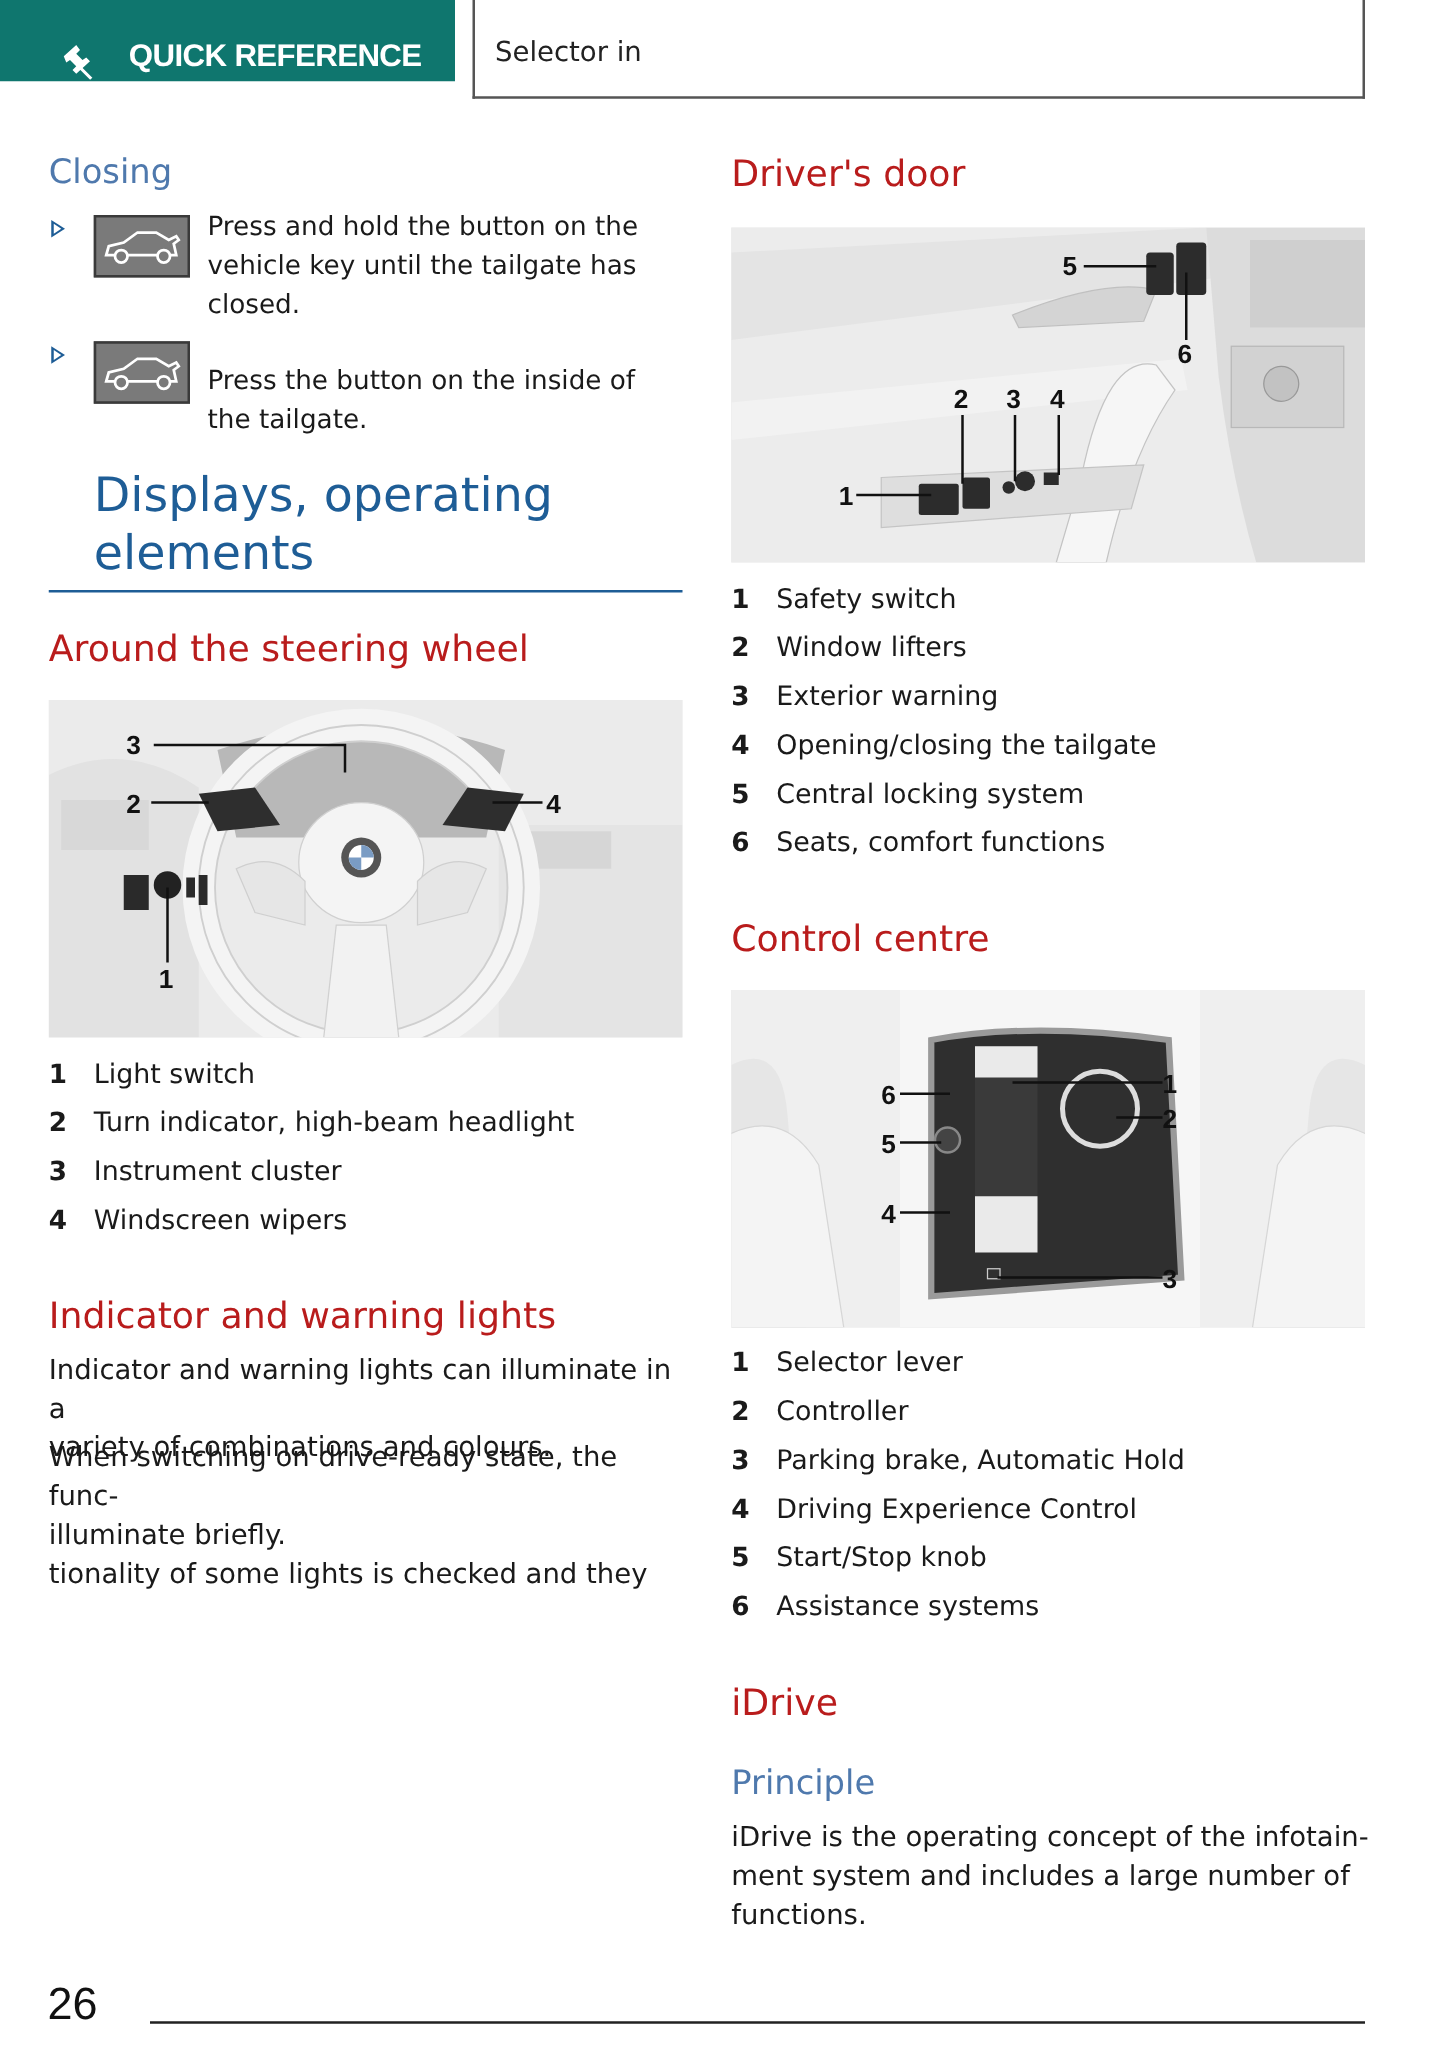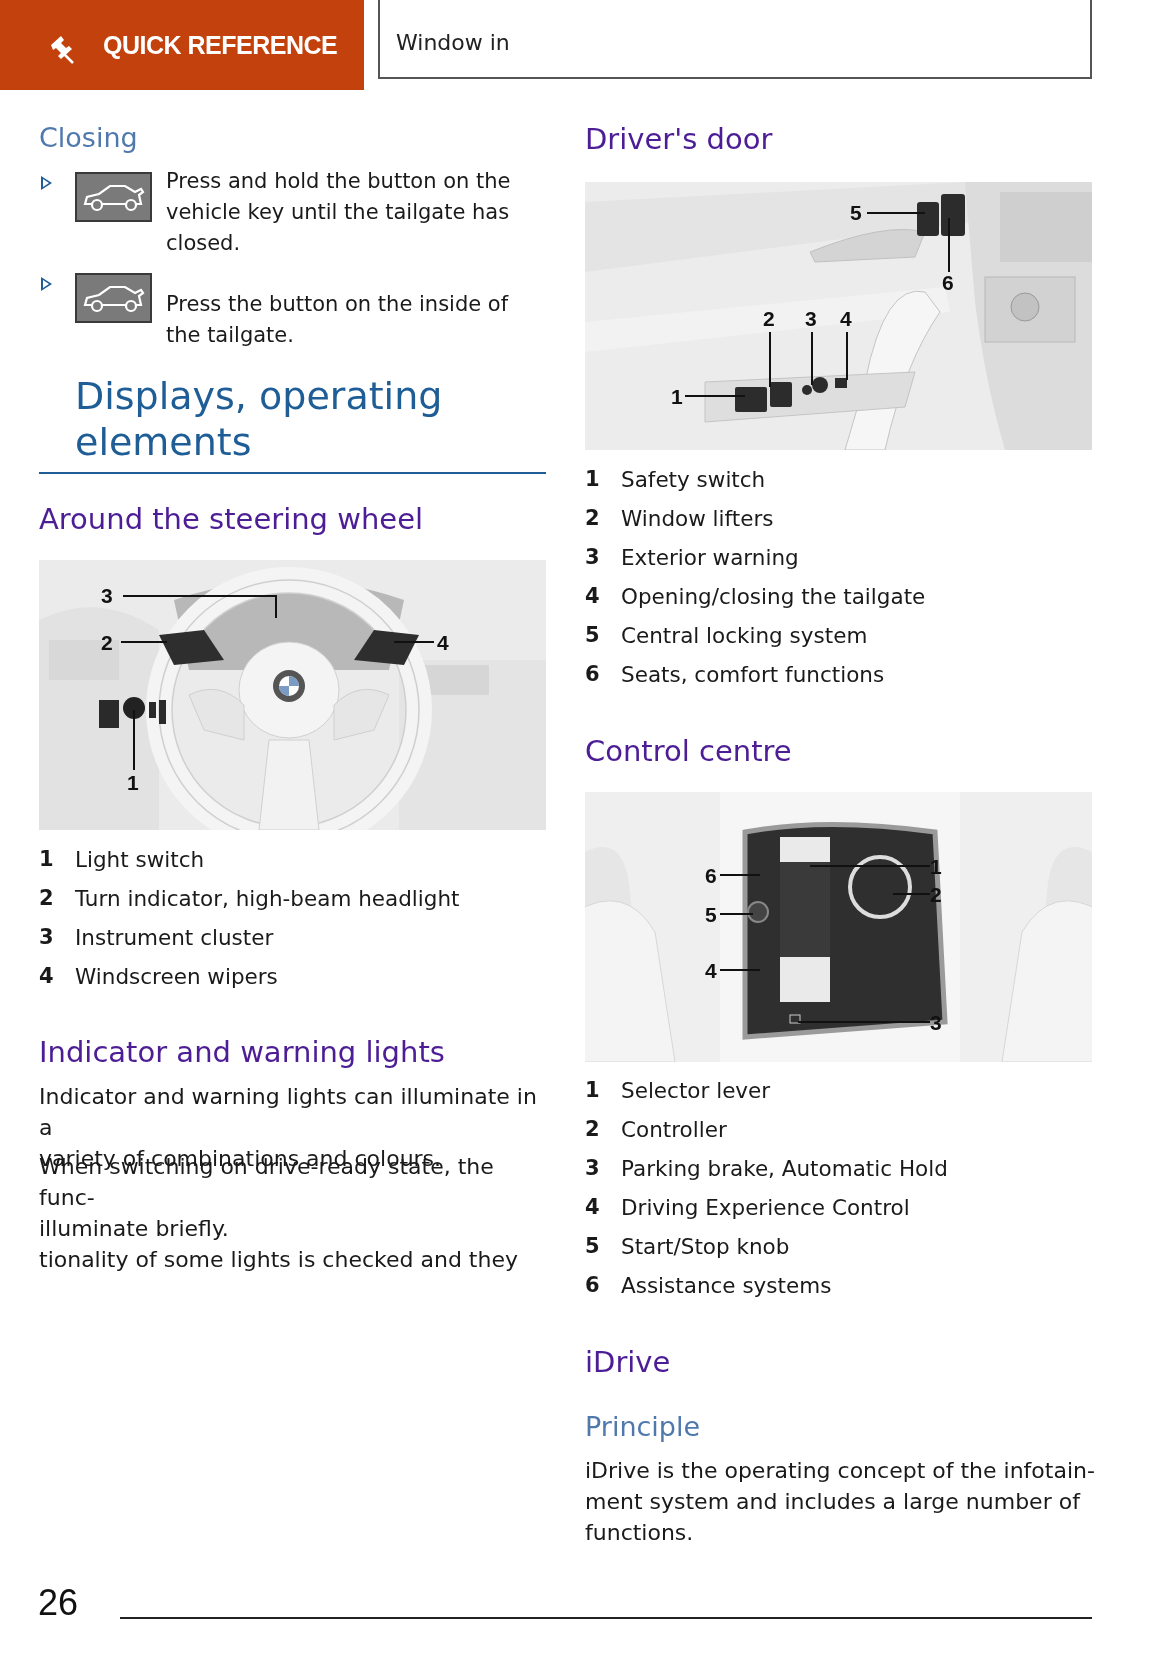--- a/index.html
+++ b/index.html
@@ -1,27 +1,27 @@
 <!DOCTYPE html>
 <html><head>
 <meta charset="utf-8">
 <style>
   * { box-sizing: border-box; margin: 0; padding: 0; }
   html, body { width: 1165px; height: 1653px; background: #ffffff; overflow: hidden; }
   body { position: relative; font-family: "DejaVu Sans", sans-serif; color: #1a1a1a; }
 
-  .hdr-black { position: absolute; left: 0; top: 0; width: 364px; height: 90px; background: #c2410c; }
+  .hdr-black { position: absolute; left: 0; top: 0; width: 364px; height: 65px; background: #0f766e; }
   .hdr-pin { position: absolute; left: 46px; top: 32px; width: 32px; height: 32px; }
   .hdr-title { position: absolute; left: 103px; top: 31px; color: #fff; font-family: "Liberation Sans", sans-serif;
                font-weight: bold; font-size: 25px; letter-spacing: -0.5px; }
   .hdr-box { position: absolute; left: 378px; top: -2px; width: 714px; height: 81px; border: 2px solid #555; border-top: none; background:#fff; }
   .hdr-chapter { position: absolute; left: 16px; top: 32px; font-family: "DejaVu Sans", sans-serif; font-size: 22px; color: #222; }
 
   .h-sub { position: absolute; font-family: "DejaVu Sans", sans-serif; color: #4f79ad; font-size: 27px; }
-  .h-sect { position: absolute; font-family: "DejaVu Sans", sans-serif; color: #4c1d95; font-size: 29px; font-weight: normal; }
+  .h-sect { position: absolute; font-family: "DejaVu Sans", sans-serif; color: #b91c1c; font-size: 29px; font-weight: normal; }
   .h-big { position: absolute; font-family: "DejaVu Sans", sans-serif; color: #1e5d96; font-size: 38px; line-height: 46px; margin-left: 36px; }
   .rule { position: absolute; height: 2px; background: #1e5d96; }
 
   .body { position: absolute; font-size: 22px; line-height: 31px; color: #1a1a1a; }
 
   .bullet-tri { position: absolute; width: 0; height: 0; border-top: 7px solid transparent; border-bottom: 7px solid transparent;
                 border-left: 11px solid #1e5d96; }
   .bullet-tri::after { content: ""; position: absolute; left: -9px; top: -4px; border-top: 4px solid transparent;
                 border-bottom: 4px solid transparent; border-left: 6px solid #fff; }
   .car-ico { position: absolute; width: 77px; height: 50px; background: #7a7a7a; border: 2px solid #3a3a3a; }
@@ -42,21 +42,21 @@
 <body>
 
 <div class="hdr-black">
   <svg class="hdr-pin" viewBox="0 0 32 32">
     <path d="M5 13 L15 4 L18 8 L15 11 L20 16 L23 14 L26 17 L15 27 L12 24 L15 21 L10 16 L7 18 Z" fill="#fff"></path>
     <path d="M17 21 L27 31" stroke="#fff" stroke-width="2.5"></path>
   </svg>
   <span class="hdr-title">QUICK REFERENCE</span>
 </div>
 <div class="hdr-box">
-  <span class="hdr-chapter">Window in</span>
+  <span class="hdr-chapter">Selector in</span>
 </div>
 
 <div class="h-sub" style="left:39px; top:122px;">Closing</div>
 
 <div class="bullet-tri" style="left:41px; top:176px;"></div>
 <div class="car-ico" style="left:75px; top:172px;">
   <svg width="73" height="46" viewBox="0 0 73 46">
     <path d="M8 30 L10 23 L22 20 L33 12 L48 12 L58 18 L64 15 L66 18 L62 21 L64 30 Z" fill="none" stroke="#fff" stroke-width="2.2"></path>
     <circle cx="20" cy="31" r="5" fill="#7a7a7a" stroke="#fff" stroke-width="2.2"></circle>
     <circle cx="54" cy="31" r="5" fill="#7a7a7a" stroke="#fff" stroke-width="2.2"></circle>

